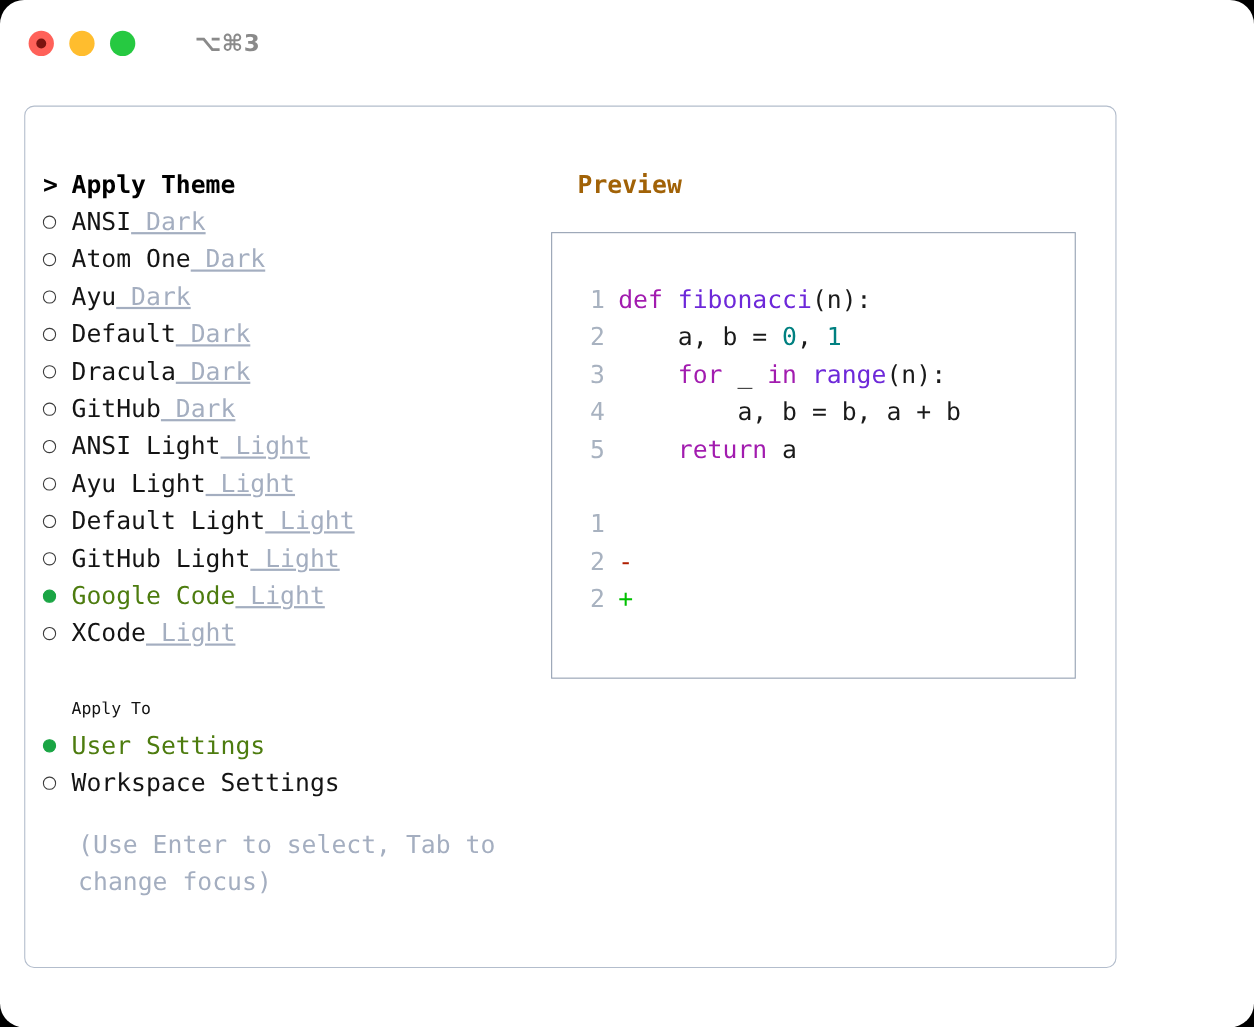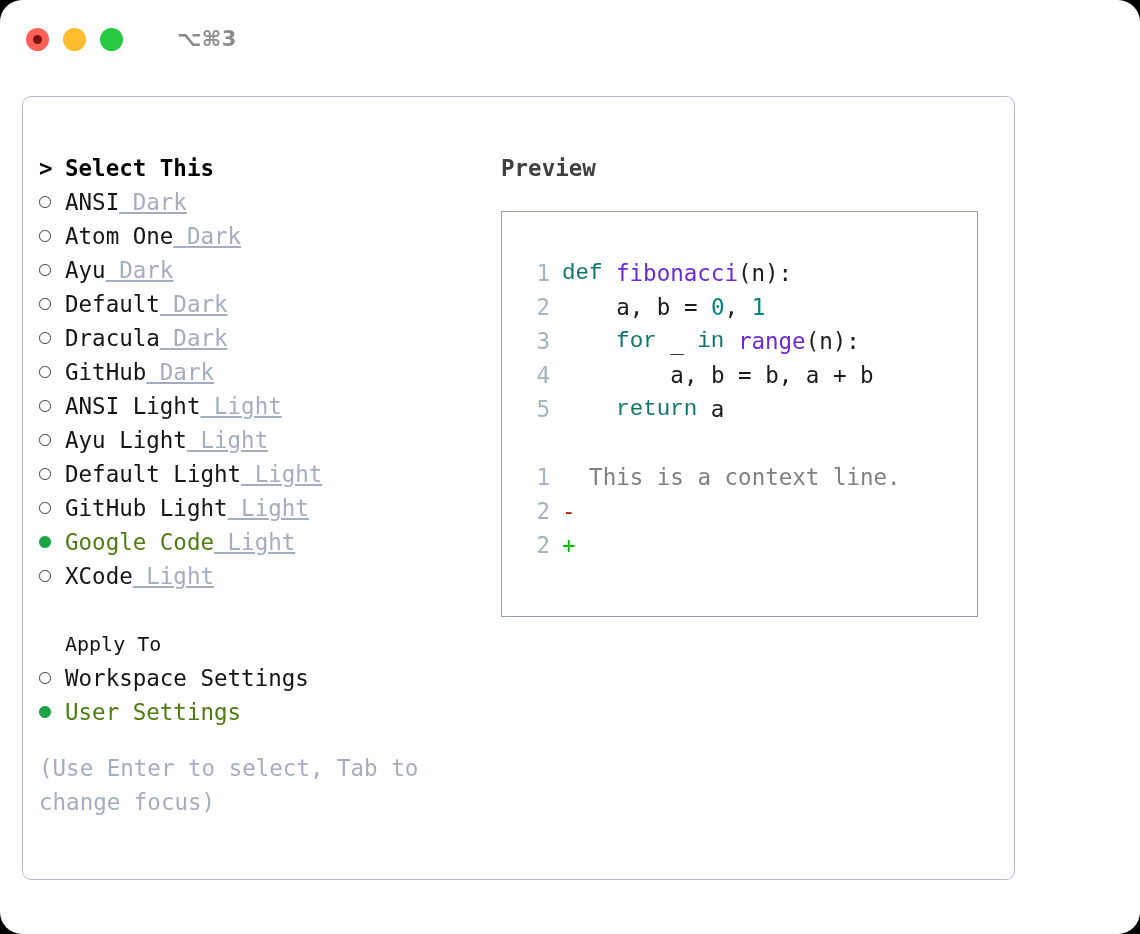--- a/index.html
+++ b/index.html
@@ -109,49 +109,51 @@
   }
 
   .label { color: #141414; }
   .row.selected .label { color: #4d7c0f; }
   .suffix { color: #a4aec0; text-decoration: underline; }
 
   .section-head {
     height: 34px;
     display: flex;
     align-items: center;
-    font-size: 20px;
+    font-size: 15px;
     color: #141414;
     padding-left: 26px;
     white-space: pre;
   }
 
   .spacer-row { height: 34px; }
 
   #hint {
     margin-top: 22px;
     font-size: 22.5px;
     color: #a4aec0;
     line-height: 34px;
     width: 420px;
+    margin-left: 32px;
   }
 
   
   #right-col {
     position: absolute;
     left: 478px; top: 54px;
     width: 500px;
   }
   #preview-title {
     font-size: 22.5px;
     font-weight: 700;
-    color: #404040;
-    height: 34px;
-    display: flex;
-    align-items: center;
+    color: #a16207;
+    height: 34px;
+    display: flex;
+    align-items: center;
+    margin-left: 24px;
   }
 
   #code-box {
     margin-top: 26px;
     width: 477px;
     height: 406px;
     border: 1.6px solid #94a0b2;
     background: #ffffff;
     padding: 44px 0 0 18px;
   }
@@ -168,21 +170,21 @@
 
   .lineno {
     display: inline-block;
     width: 30px;
     flex: 0 0 30px;
     text-align: right;
     color: #a8b2c0;
     margin-right: 12px;
   }
 
-  .tok-kw    { color: #0f766e; font-family: Liberation Mono, monospace; }
+  .tok-kw    { color: #a21caf; }
   .tok-fn    { color: #6d28d9; }
   .tok-num   { color: #008080; }
   .tok-plain { color: #1a1a1a; }
 
   .diff-ctx { color: #808080; }
   .diff-del { color: #b01e00; }
   .diff-add { color: #00c000; }
 </style>
 </head>
 <body>
@@ -199,21 +201,21 @@
     </div>
     <div id="shortcut">⌥⌘3</div>
   </div>
 
   <div id="panel">
 
     <div id="left-col">
 
       <div class="row prompt-row">
         <span class="marker">&gt;</span>
-        <span>Select This</span>
+        <span>Apply Theme</span>
       </div>
 
       <div id="theme-list">
           <div class="row"><span class="bullet-wrap"><span class="bullet"></span></span><span class="label">ANSI</span><span class="suffix"> Dark</span></div>
           <div class="row"><span class="bullet-wrap"><span class="bullet"></span></span><span class="label">Atom One</span><span class="suffix"> Dark</span></div>
           <div class="row"><span class="bullet-wrap"><span class="bullet"></span></span><span class="label">Ayu</span><span class="suffix"> Dark</span></div>
           <div class="row"><span class="bullet-wrap"><span class="bullet"></span></span><span class="label">Default</span><span class="suffix"> Dark</span></div>
           <div class="row"><span class="bullet-wrap"><span class="bullet"></span></span><span class="label">Dracula</span><span class="suffix"> Dark</span></div>
           <div class="row"><span class="bullet-wrap"><span class="bullet"></span></span><span class="label">GitHub</span><span class="suffix"> Dark</span></div>
           <div class="row"><span class="bullet-wrap"><span class="bullet"></span></span><span class="label">ANSI Light</span><span class="suffix"> Light</span></div>
@@ -222,41 +224,41 @@
           <div class="row"><span class="bullet-wrap"><span class="bullet"></span></span><span class="label">GitHub Light</span><span class="suffix"> Light</span></div>
           <div class="row selected"><span class="bullet-wrap"><span class="bullet"></span></span><span class="label">Google Code</span><span class="suffix"> Light</span></div>
           <div class="row"><span class="bullet-wrap"><span class="bullet"></span></span><span class="label">XCode</span><span class="suffix"> Light</span></div>
         </div>
 
       <div class="spacer-row"></div>
 
       <div class="section-head">Apply To</div>
 
       <div id="apply-list">
+          <div class="row selected"><span class="bullet-wrap"><span class="bullet"></span></span><span class="label">User Settings</span></div>
           <div class="row"><span class="bullet-wrap"><span class="bullet"></span></span><span class="label">Workspace Settings</span></div>
-          <div class="row selected"><span class="bullet-wrap"><span class="bullet"></span></span><span class="label">User Settings</span></div>
         </div>
 
       <div id="hint">(Use Enter to select, Tab to change focus)</div>
     </div>
 
     <div id="right-col">
       <div id="preview-title">Preview</div>
 
       <div id="code-box">
         <div id="code-lines">
             <div class="code-line"><span class="lineno">1</span><span class="tok-kw">def </span><span class="tok-fn">fibonacci</span><span class="tok-plain">(n):</span></div>
             <div class="code-line"><span class="lineno">2</span><span class="tok-plain">    a, b = </span><span class="tok-num">0</span><span class="tok-plain">, </span><span class="tok-num">1</span></div>
             <div class="code-line"><span class="lineno">3</span><span class="tok-plain">    </span><span class="tok-kw">for</span><span class="tok-plain"> _ </span><span class="tok-kw">in</span><span class="tok-plain"> </span><span class="tok-fn">range</span><span class="tok-plain">(n):</span></div>
             <div class="code-line"><span class="lineno">4</span><span class="tok-plain">        a, b = b, a + b</span></div>
             <div class="code-line"><span class="lineno">5</span><span class="tok-plain">    </span><span class="tok-kw">return</span><span class="tok-plain"> a</span></div>
           </div>
         <div class="code-line blank"></div>
         <div id="diff-lines">
-            <div class="code-line"><span class="lineno">1</span><span class="diff-ctx"> </span><span class="diff-ctx"> This is a context line.</span></div>
+            <div class="code-line"><span class="lineno">1</span><span class="diff-ctx"> </span></div>
             <div class="code-line"><span class="lineno">2</span><span class="diff-del">-</span></div>
             <div class="code-line"><span class="lineno">2</span><span class="diff-add">+</span></div>
           </div>
       </div>
     </div>
 
   </div>
 </div>
 
 </body></html>

